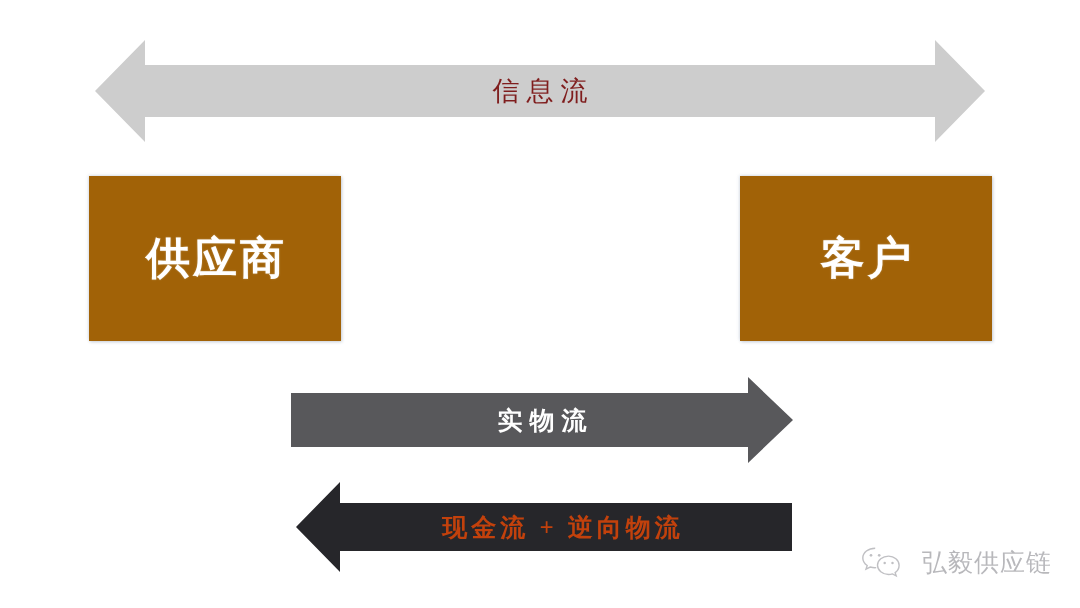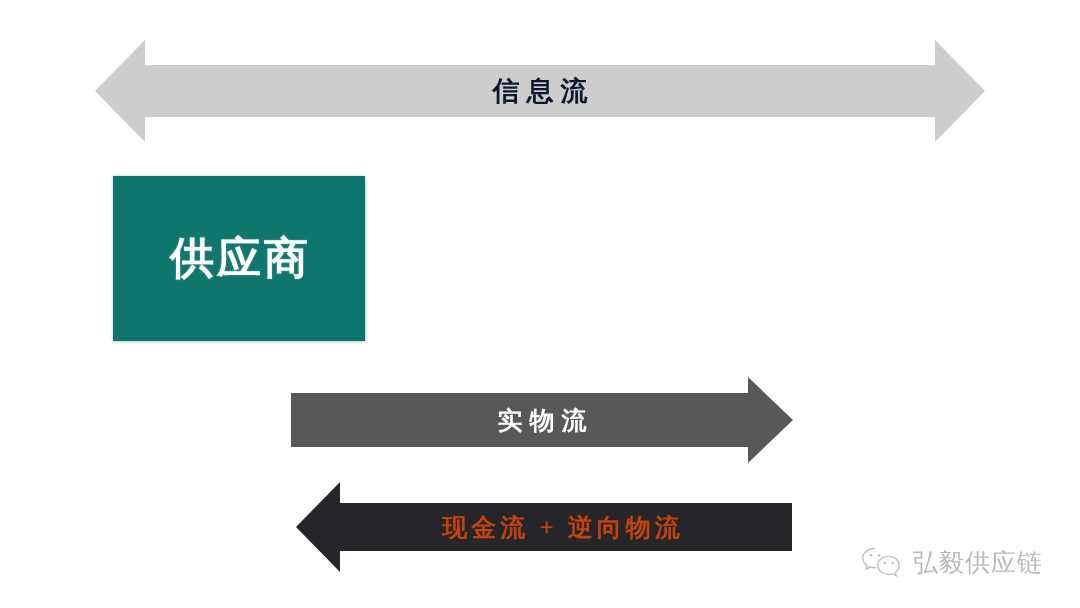--- a/index.html
+++ b/index.html
@@ -33,41 +33,40 @@
   #info-flow-label {
     position: absolute;
     left: 0;
     top: 0;
     width: 890px;
     height: 110px;
     display: flex;
     align-items: center;
     justify-content: center;
     font-size: 27px;
-    font-weight: 700;
-    color: #0f172a;
+    font-weight: 400;
+    color: #7f1d1d;
     letter-spacing: 7px;
     text-indent: 7px;
     font-family: "Liberation Serif", "DejaVu Serif", serif;
     white-space: nowrap;
   }
 
   
   .node-box {
     position: absolute;
     top: 176px;
     width: 252px;
     height: 165px;
-    background: #0f766e;
+    background: #a16207;
     display: flex;
     align-items: center;
     justify-content: center;
     box-shadow: 1px 1px 3px rgba(80,100,125,0.30),
                 -1px -1px 3px rgba(140,160,185,0.22);
-    margin-left: 24px;
   }
   .node-label {
     color: #ffffff;
     font-size: 44px;
     font-weight: 700;
     letter-spacing: 3px;
     text-indent: 3px;
     font-family: "Liberation Sans", "DejaVu Sans", sans-serif;
     white-space: nowrap;
     text-shadow: 0 0 2px rgba(255,255,255,0.35);
@@ -129,21 +128,21 @@
     white-space: nowrap;
   }
 
   
   #watermark {
     left: 860px;
     top: 540px;
     height: 44px;
     display: flex;
     align-items: center;
-    gap: 9px;
+    gap: 18px;
     opacity: 0.62;
   }
   #wechat-icon { display: block; }
   #watermark-text {
     font-size: 25px;
     font-weight: 400;
     color: #8d8d93;
     letter-spacing: 1px;
     font-family: "Liberation Sans", "DejaVu Sans", sans-serif;
     white-space: nowrap;
@@ -159,20 +158,23 @@
       <polygon points="0,55 50,4 50,29 840,29 840,4 890,55 840,106 840,81 50,81 50,106" fill="#cdcdcd"></polygon>
     </svg>
     <div id="info-flow-label">信息流</div>
   </div>
 
   <div class="node-box" id="node-supplier">
     <span class="node-label">供应商</span>
   </div>
 
 
+  <div class="node-box" id="node-customer">
+    <span class="node-label">客户</span>
+  </div>
 
   <div class="layer" id="physical-flow-arrow">
     <svg viewBox="0 0 502 86" preserveAspectRatio="none" aria-hidden="true">
       <polygon points="0,16 457,16 457,0 502,43 457,86 457,70 0,70" fill="#58585b"></polygon>
     </svg>
     <div id="physical-flow-label">实物流</div>
   </div>
 
   <div class="layer" id="cash-flow-arrow">
     <svg viewBox="0 0 496 90" preserveAspectRatio="none" aria-hidden="true">

